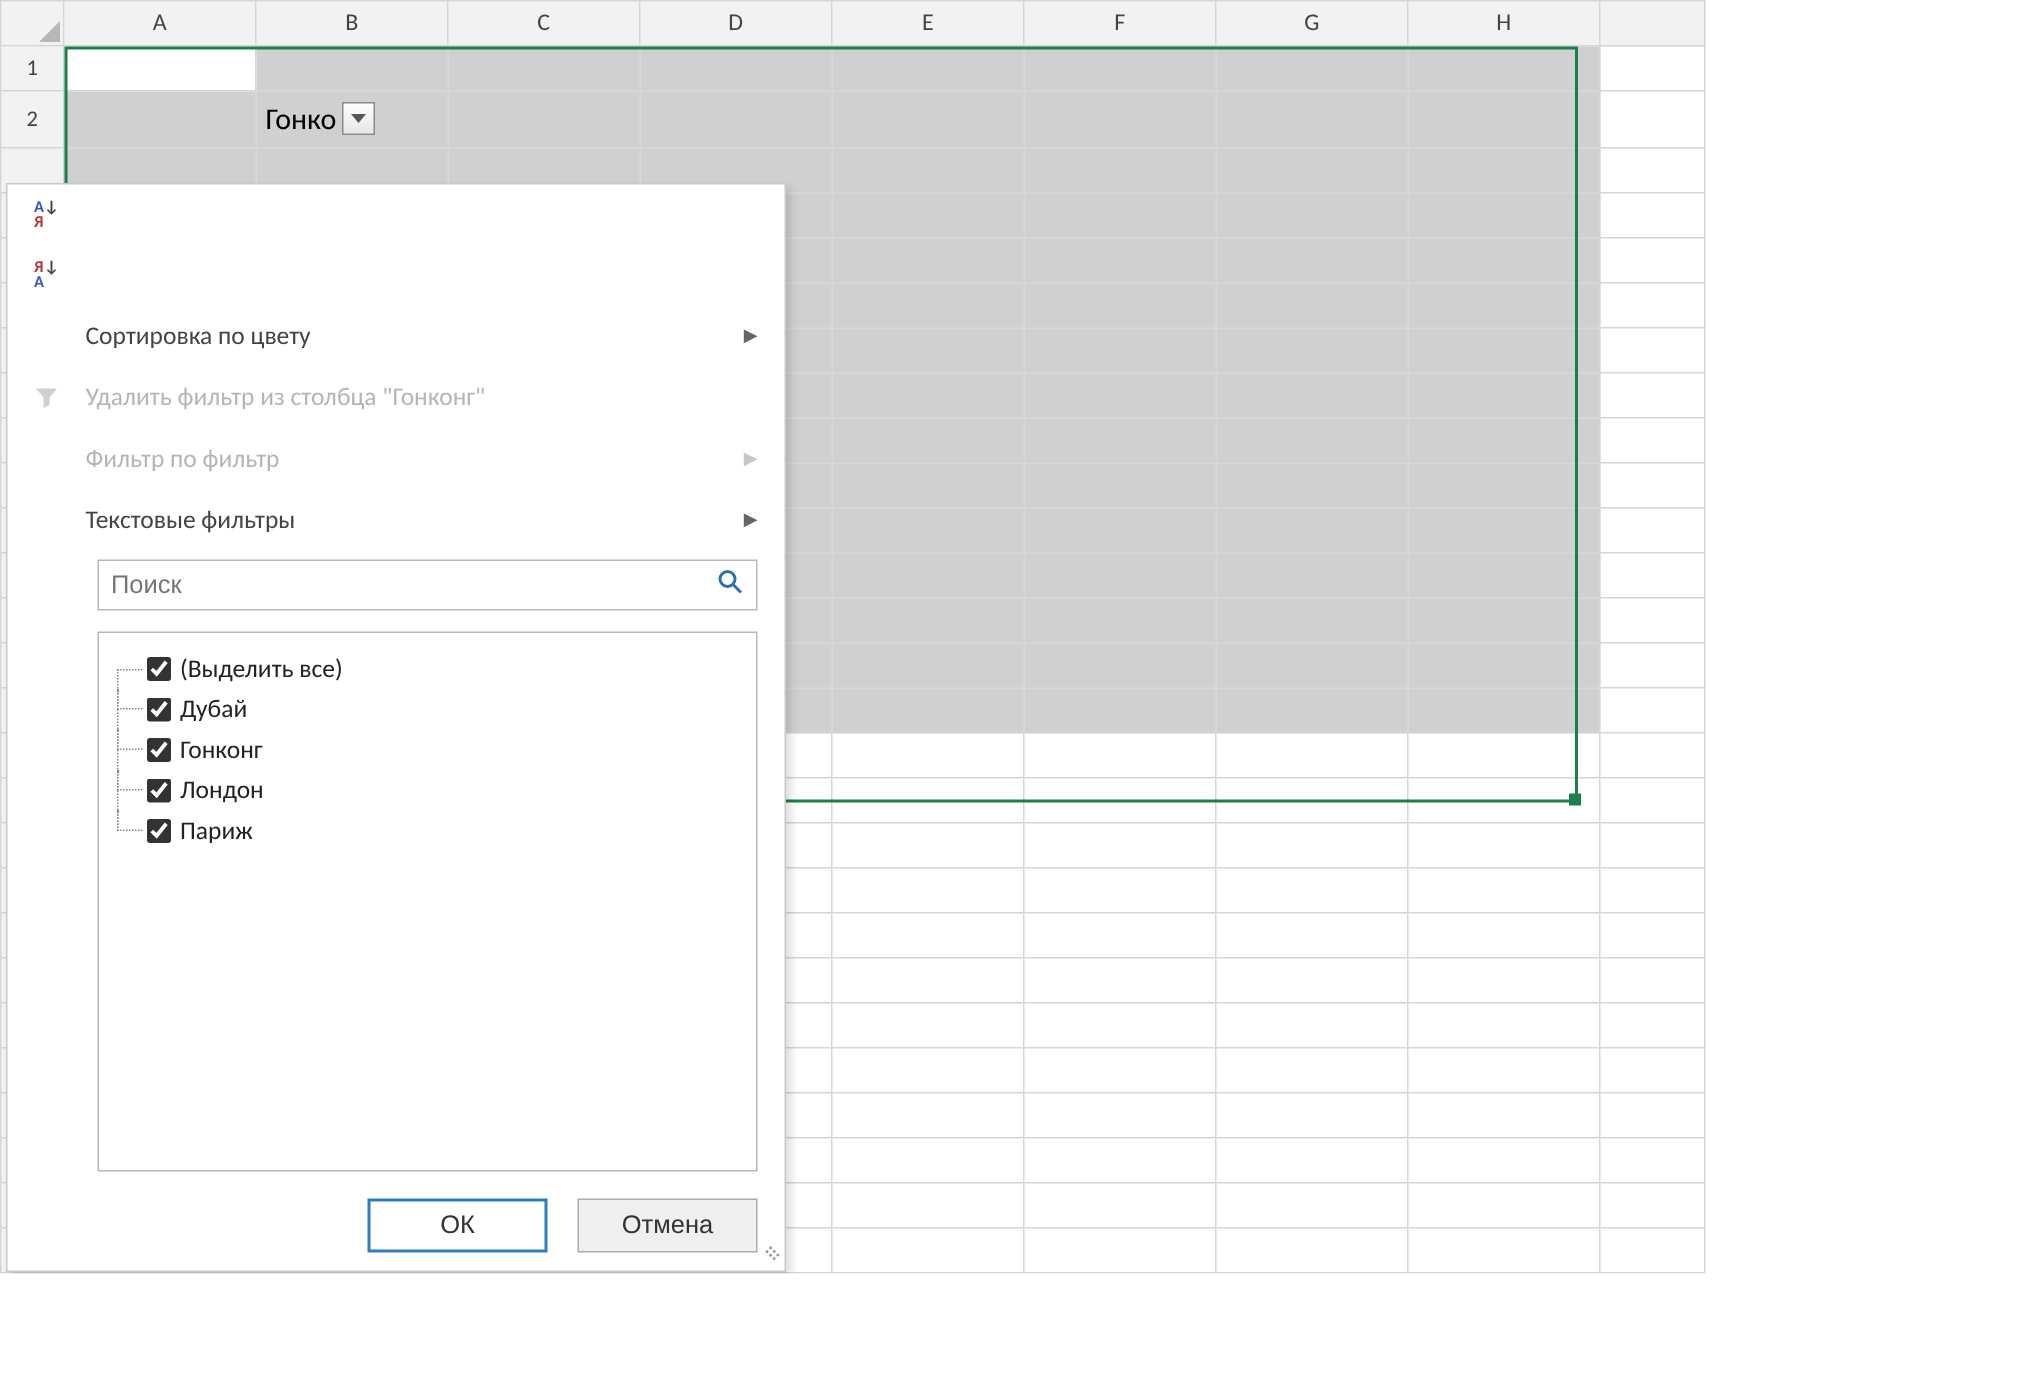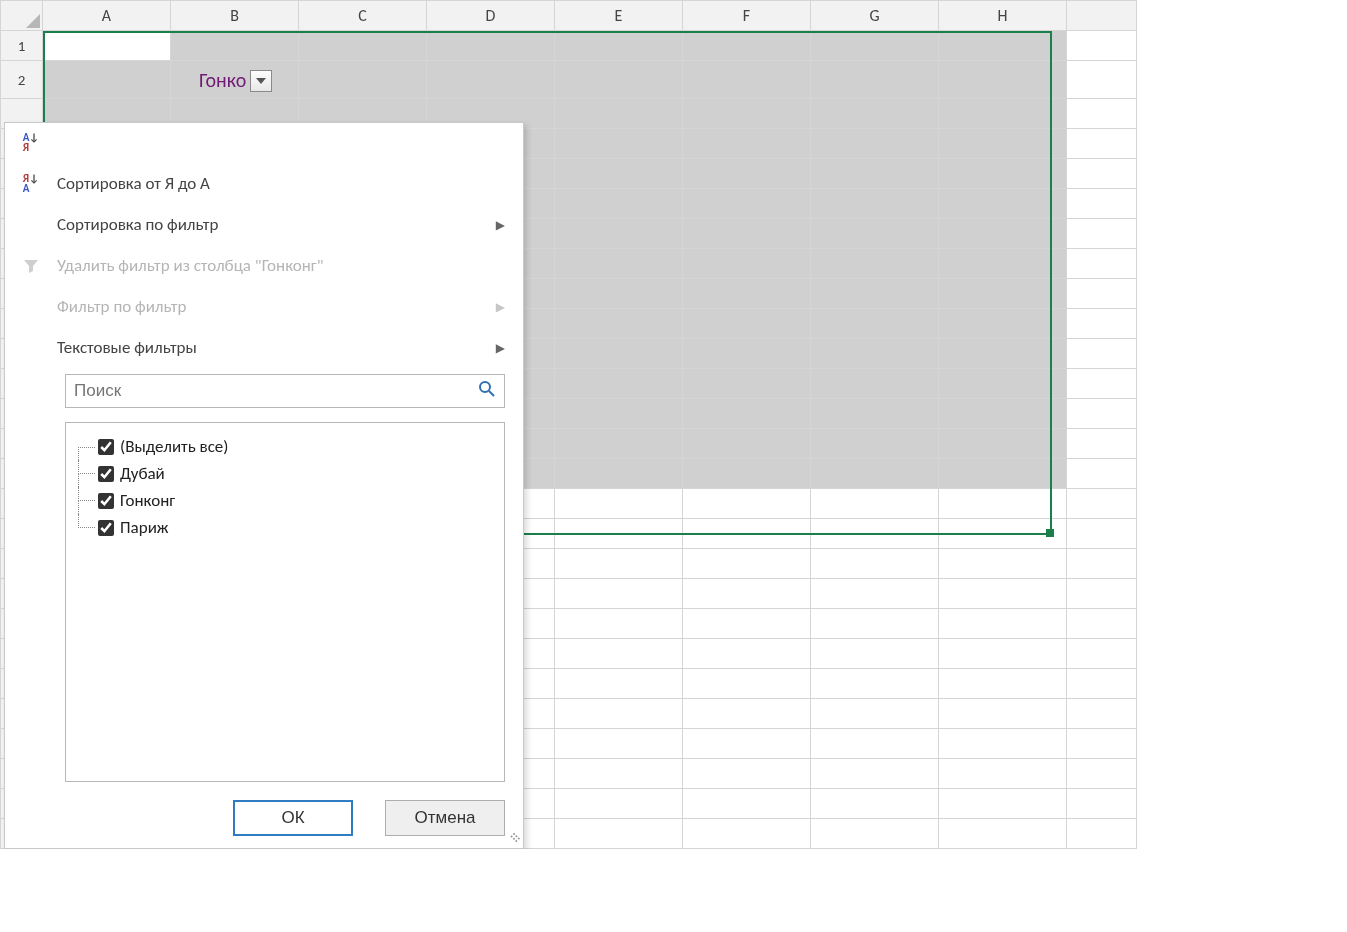--- a/index.html
+++ b/index.html
@@ -54,22 +54,22 @@
 }
 .sel-handle {
   position: absolute;
   width: 8px; height: 8px;
   background: #1a7f4b;
   right: -4px; bottom: -4px;
 }
 
 
 .cell-b2 {
-  display: flex; align-items: flex-end; gap: 4px;
-  font-size: 20px; color: #701a75; margin-left: 22px;
+  display: flex; align-items: flex-start; gap: 4px;
+  font-size: 20px; color: #000000;
 }
 .filter-btn {
   width: 22px; height: 22px;
   border: 1px solid #8a8a8a;
   background: linear-gradient(#fefefe,#e7e7e7);
   display: inline-flex; align-items: center; justify-content: center;
   cursor: pointer;
 }
 .filter-btn svg { width: 10px; height: 6px; }
 
@@ -138,21 +138,21 @@
   content: "";
   position: absolute;
   left: 4px; top: 50%; bottom: -50%;
   border-left: 1px dotted #888;
 }
 .tree-item input[type=checkbox]{
   width: 16px; height: 16px; accent-color: #333;
 }
 
 .btn-row {
-  display: flex; justify-content: flex-end; gap: 32px;
+  display: flex; justify-content: flex-end; gap: 20px;
   padding: 18px 18px 0 0;
 }
 .btn {
   min-width: 120px; height: 36px;
   border: 1px solid #adadad;
   background: #efefef;
   font-size: 17px; color: #333;
   cursor: pointer;
 }
 .btn.primary {
@@ -549,25 +549,24 @@
       <span class="icon">
           <span class="sort-icon"><span class="a">А</span><br><span class="z">Я</span></span>
           <span class="sort-icon arr">↓</span>
         </span>
     </div>
     <div class="menu-item">
       <span class="icon">
           <span class="sort-icon"><span class="z">Я</span><br><span class="a">А</span></span>
           <span class="sort-icon arr">↓</span>
         </span>
-      <span class="label">Сортировка от Я до А</span>
     </div>
     <div class="menu-item">
       <span class="icon"></span>
-      <span class="label">Сортировка по фильтр</span>
+      <span class="label">Сортировка по цвету</span>
       <span class="chev">▶</span>
     </div>
     <div class="menu-item disabled">
       <span class="icon funnel-icon">
         <svg width="18" height="18" viewBox="0 0 18 18">
             <path d="M2 3 h14 l-5 6 v5 l-4 2 v-7 Z" fill="#cfcfcf"></path>
           </svg>
       </span>
       <span class="label">Удалить фильтр из столбца "Гонконг"</span>
     </div>
@@ -600,20 +599,24 @@
         <span>(Выделить все)</span>
       </div>
       <div class="tree-item">
         <input type="checkbox" checked="" style="">
         <span>Дубай</span>
       </div>
       <div class="tree-item">
         <input type="checkbox" checked="" style="">
         <span>Гонконг</span>
       </div>
+      <div class="tree-item">
+        <input type="checkbox" checked="" style="">
+        <span>Лондон</span>
+      </div>
       <div class="tree-item last">
         <input type="checkbox" checked="" style="">
         <span>Париж</span>
       </div>
     </div>
 
     <div class="btn-row">
       <button class="btn primary">ОК</button>
       <button class="btn">Отмена</button>
     </div>

